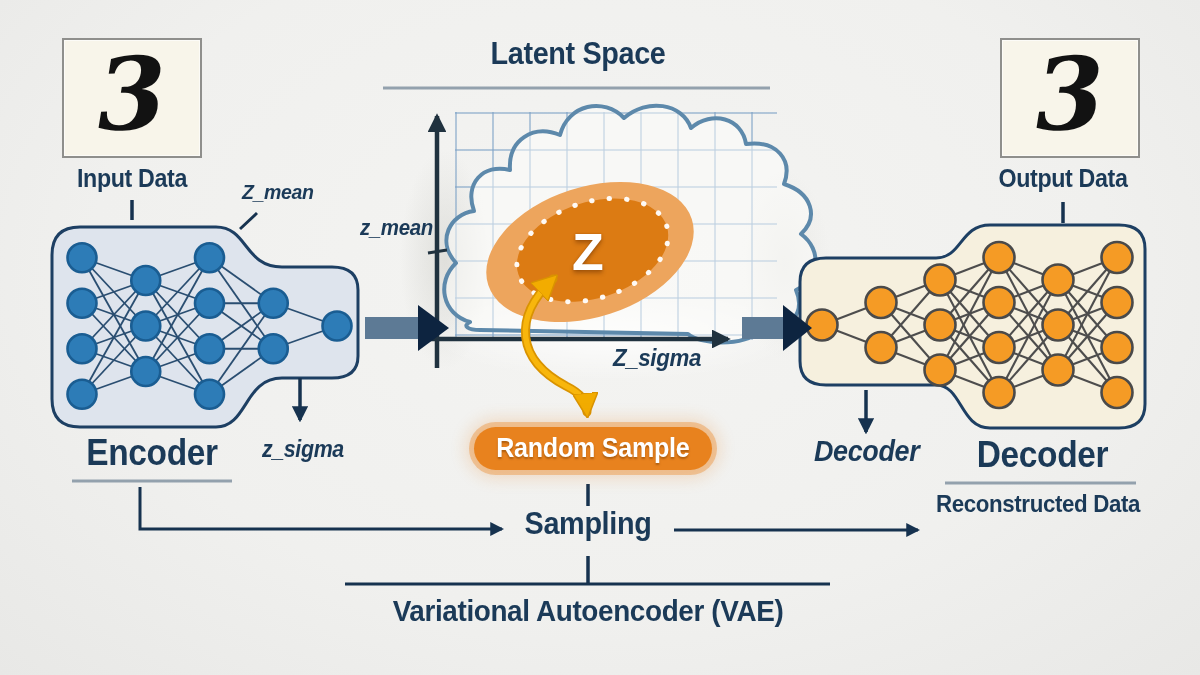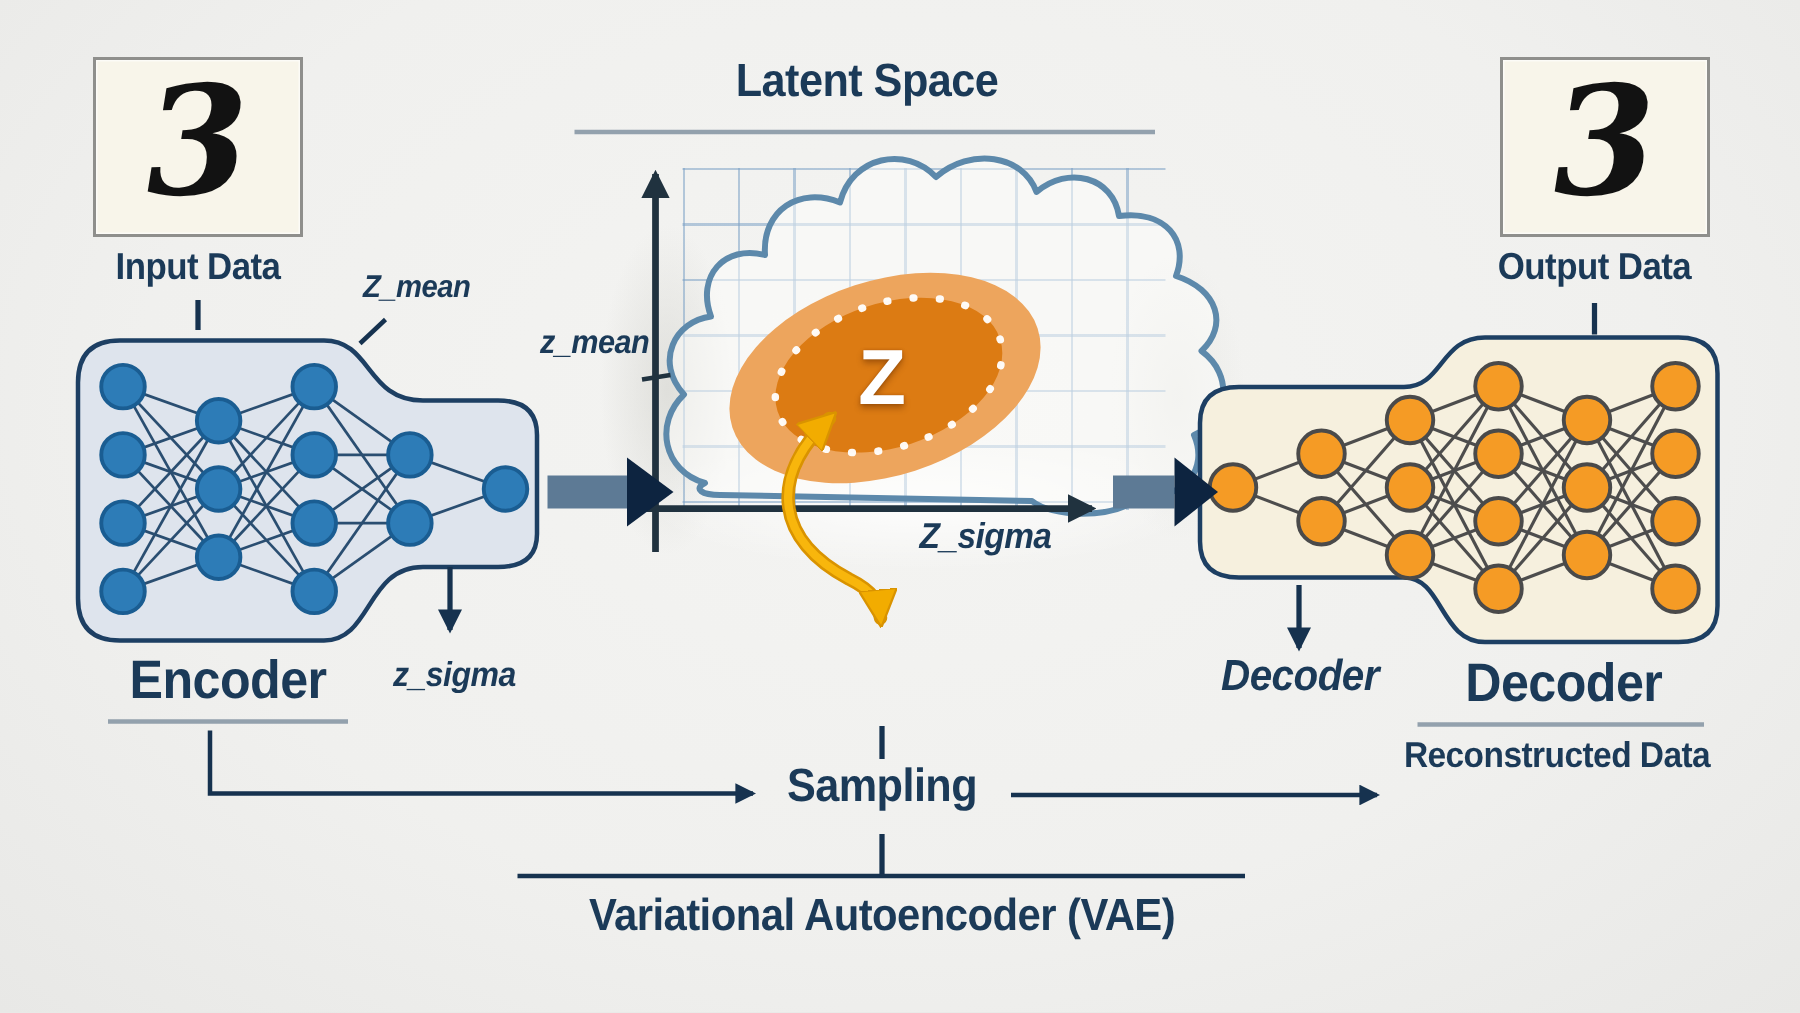--- a/index.html
+++ b/index.html
@@ -262,20 +262,23 @@
   <div class="abs txt center cond" style="left:950px;top:436px;width:185px;font-size:36px;">Decoder</div>
 
   <div class="abs txt ital condL" style="left:242px;top:181px;font-size:21px;">Z_mean</div>
   <div class="abs txt ital condL" style="left:262px;top:437px;font-size:23px;">z_sigma</div>
 
   <div class="abs txt ital condL" style="left:360px;top:216px;font-size:22px;">z_mean</div>
   <div class="abs txt ital condL" style="left:613px;top:345px;font-size:24px;">Z_sigma</div>
 
   <div class="abs z-glyph center" style="left:552px;top:222px;width:72px;font-family:'Liberation Sans',sans-serif;">Z</div>
 
+  <div class="abs pill" style="left:474px;top:427px;width:238px;height:43px;">
+    <span class="pill-label cond">Random Sample</span>
+  </div>
 
   <div class="abs txt center cond" style="left:513px;top:508px;width:150px;font-size:31px;">Sampling</div>
 
   <div class="abs txt center cond" style="left:368px;top:595px;width:440px;font-size:30px;">Variational Autoencoder (VAE)</div>
 
   <div class="abs txt ital condL" style="left:814px;top:436px;font-size:29px;">Decoder</div>
 
   <div class="abs txt center cond" style="left:928px;top:491px;width:220px;font-size:24px;">Reconstructed Data</div>
 
 </div>

